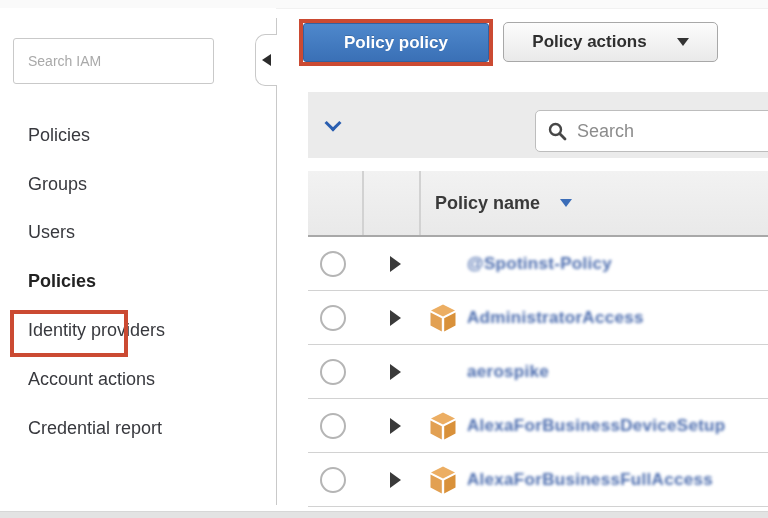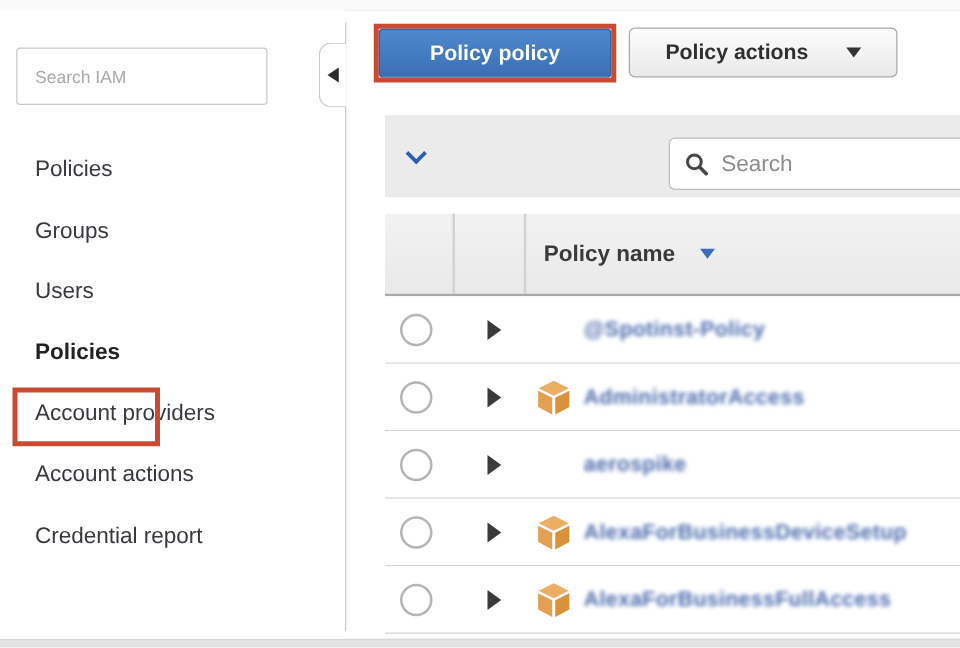--- a/index.html
+++ b/index.html
@@ -147,21 +147,21 @@
       <div class="nav-item">
     <span>Groups</span>
   </div>
       <div class="nav-item">
     <span>Users</span>
   </div>
       <div class="nav-item active">
     <span>Policies</span>
   </div>
       <div class="nav-item">
-    <span>Account providers</span>
+    <span>Identity providers</span>
   </div>
       <div class="nav-item">
     <span>Account actions</span>
   </div>
       <div class="nav-item">
     <span>Credential report</span>
   </div>
     </nav>
 </div>
 <div class="abs annotation policies-box"></div>

